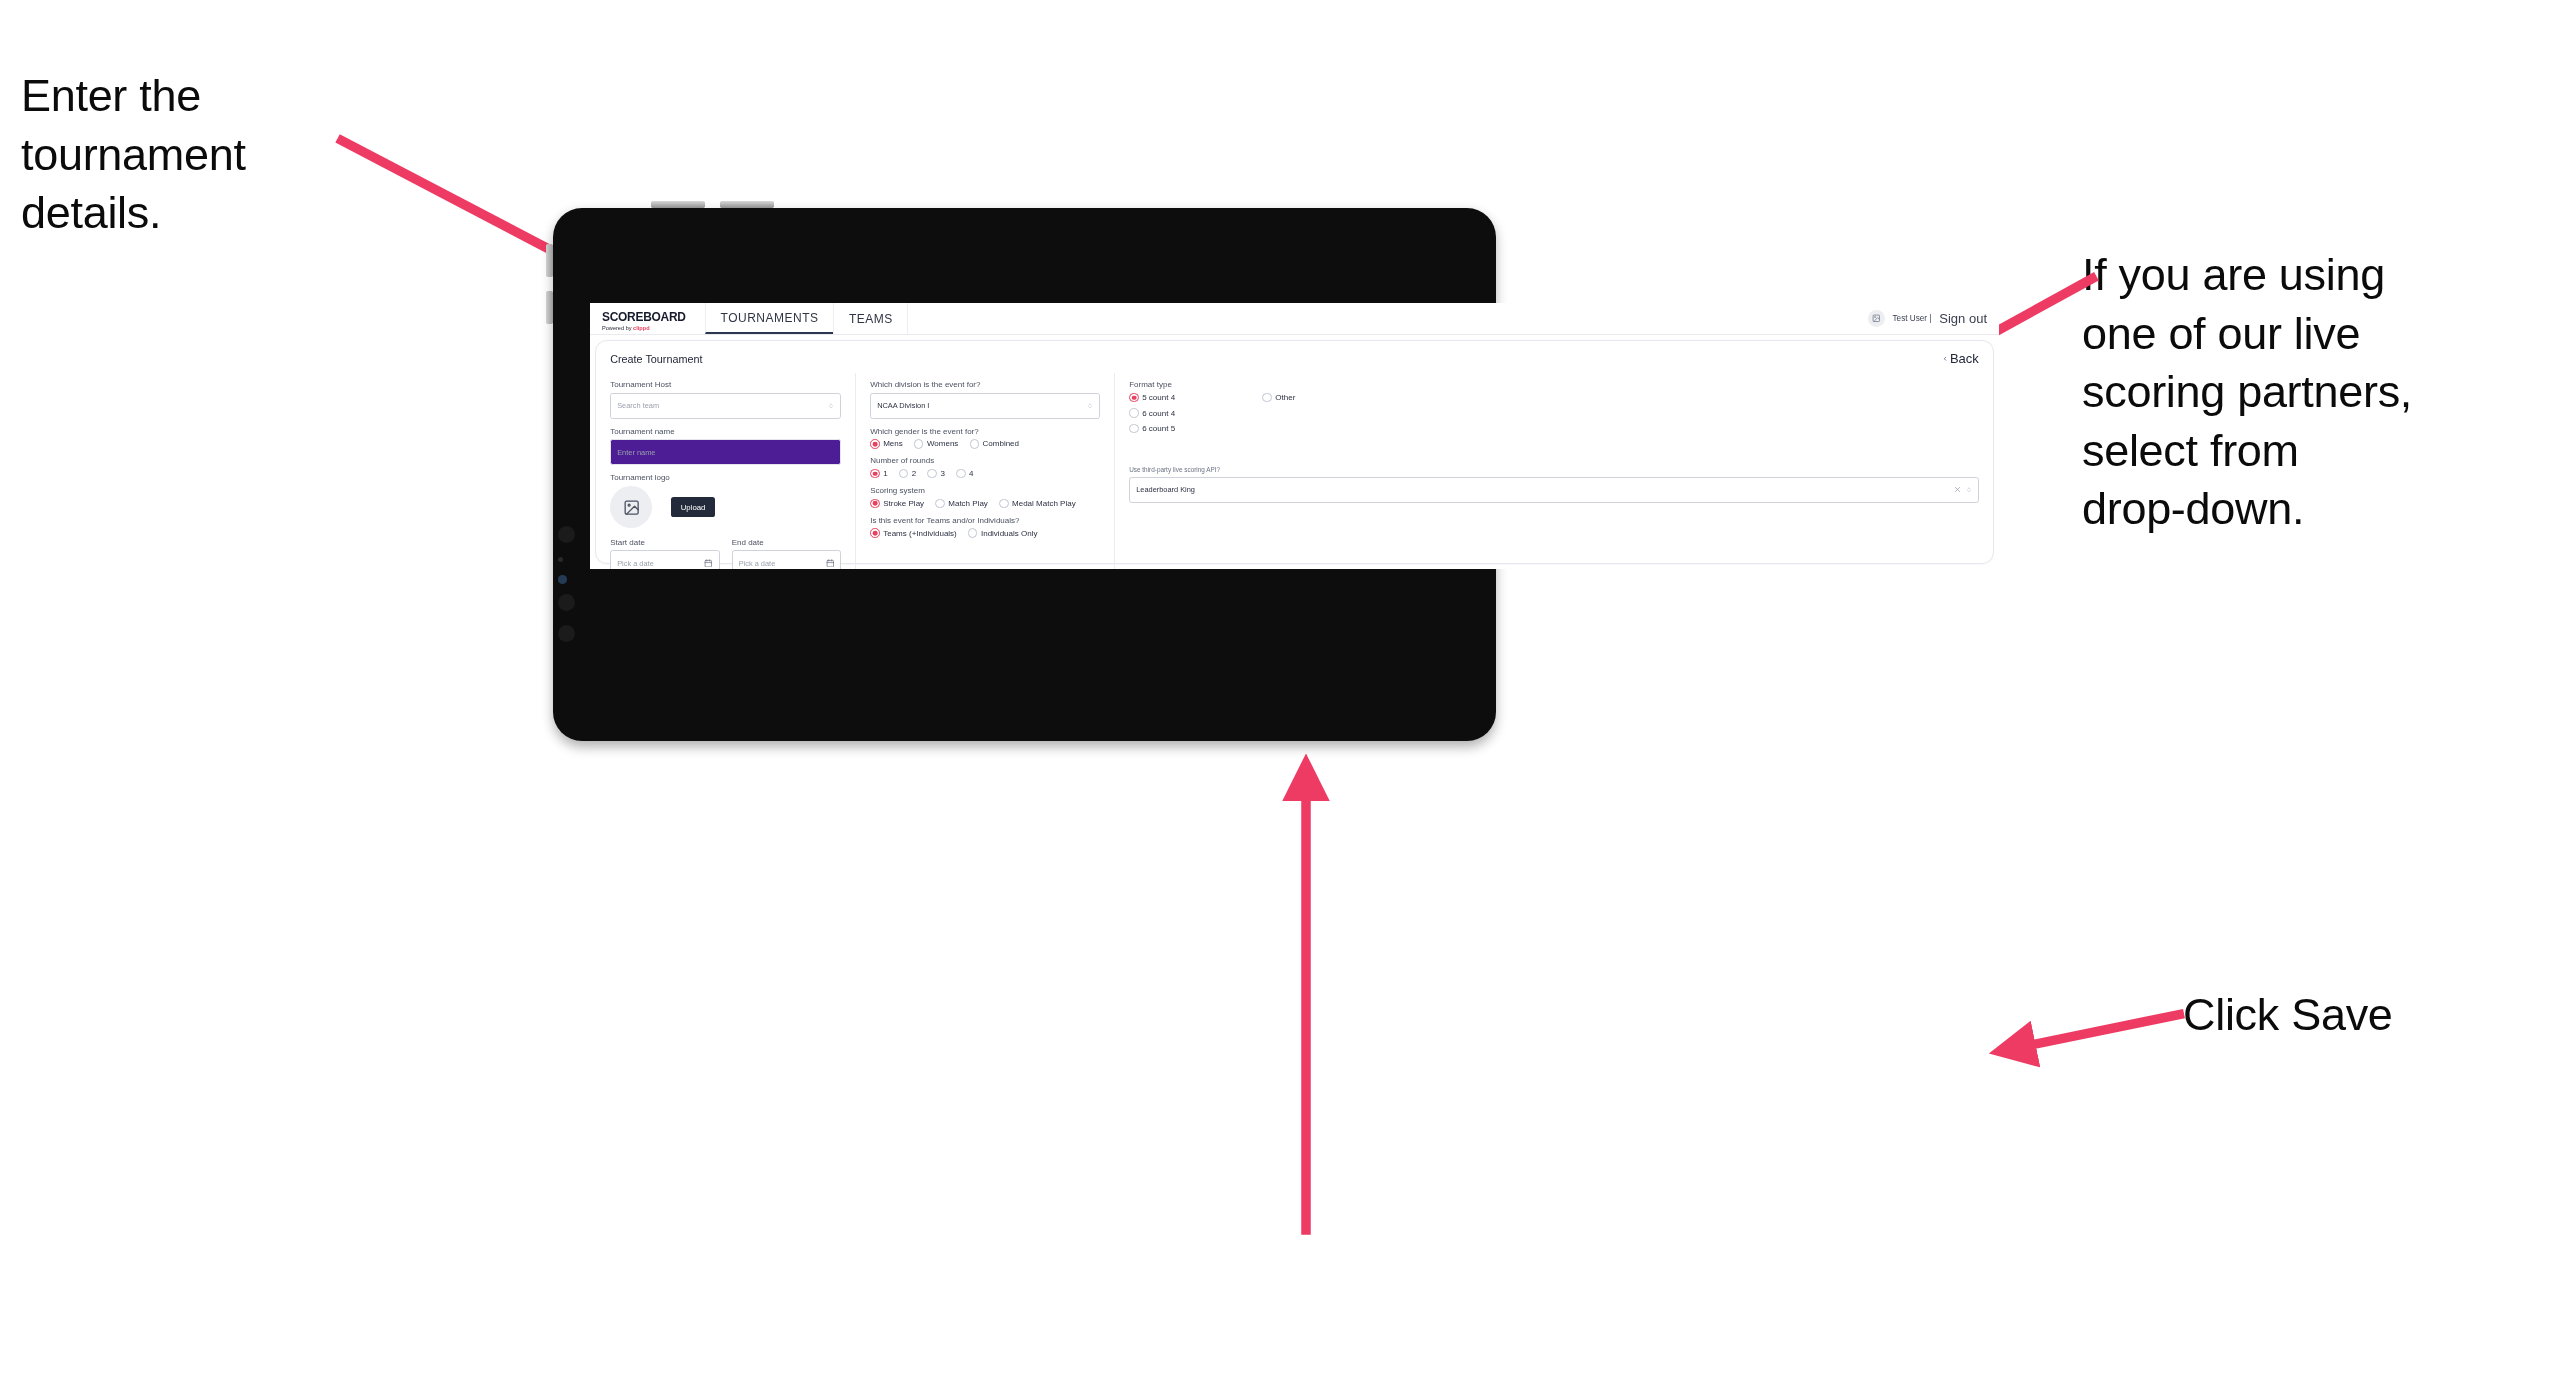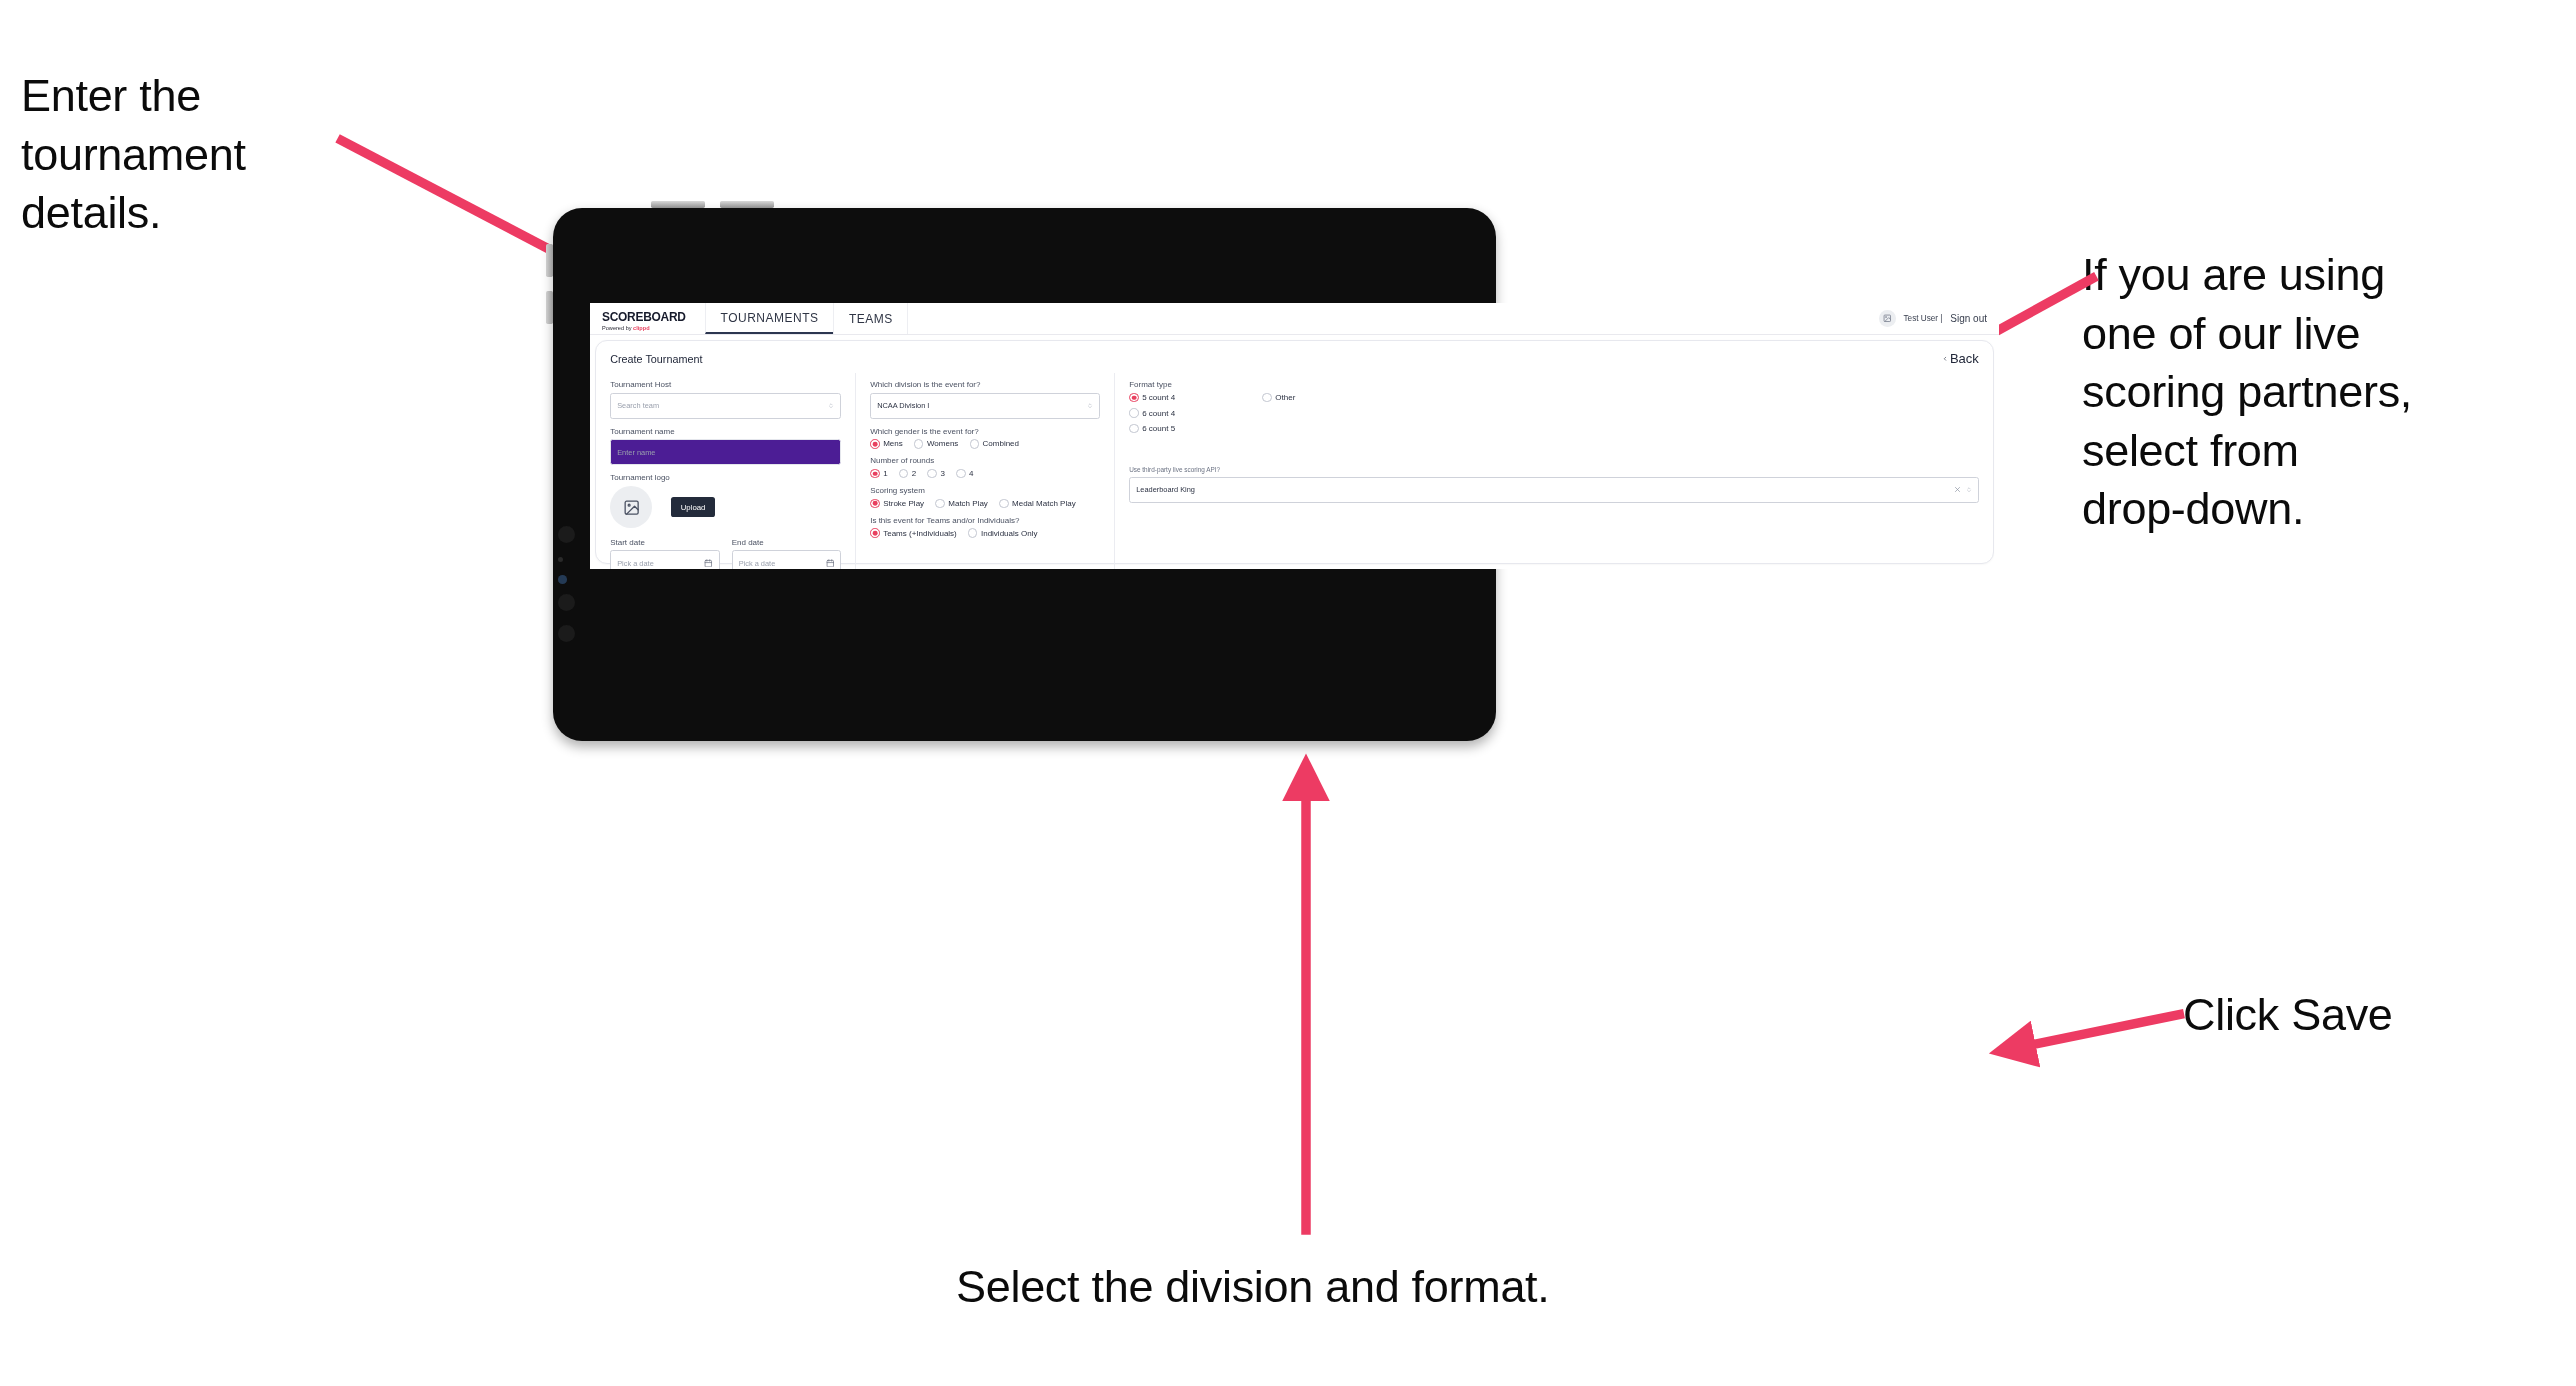--- a/index.html
+++ b/index.html
@@ -94,21 +94,21 @@
   }
   .navtab.active { border-bottom: 2.2px solid #2c3650; }
   .nav-filler { flex:1; border-left: 0.9px solid #edeef2; }
 
   .userbox { display:flex; align-items:center; gap:7.8px; padding: 0 12px; }
   .avatar {
     width:16.4px; height:16.4px; border-radius:50%; background:#eceef1;
     display:flex; align-items:center; justify-content:center;
   }
   .user-name { font-size: 8.2px; color:#3a4050; }
-  .signout { font-size: 10px; color:#3a4050; cursor:pointer; }
+  .signout { font-size: 13px; color:#3a4050; cursor:pointer; }
 
   
   #card {
     position:absolute; left: 5.2px; top: 37px; right: 5.2px; bottom: 5.2px;
     background:#fff; border:0.9px solid #e7e8ee; border-radius:12px;
     display:flex; flex-direction:column;
     box-shadow: 0 0.9px 1.7px rgba(0,0,0,.03);
   }
   #card-head {
     display:flex; align-items:center; justify-content:space-between;
@@ -182,21 +182,20 @@
 details.</div>
 
   <div class="annot" id="annot-right">If you are using
 one of our live
 scoring partners,
 select from
 drop-down.</div>
 
   <div class="annot" id="annot-save"><span>Click </span><b>Save</b></div>
 
-  <div class="annot" id="annot-bottom">Select the division and format.</div>
 
   <svg class="arrow" id="arrow-left" style="left:303px; top:121px;" width="363" height="199" viewBox="0 0 420 230">
     <defs>
       <marker id="ah1" markerWidth="5" markerHeight="5" refX="2.2" refY="2.5" orient="auto">
         <path d="M0,0 L5,2.5 L0,5 z" fill="#ED3B63"></path>
       </marker>
     </defs>
     <line x1="40" y1="20" x2="355" y2="185" stroke="#ED3B63" stroke-width="11" marker-end="url(#ah1)"></line>
   </svg>
 

